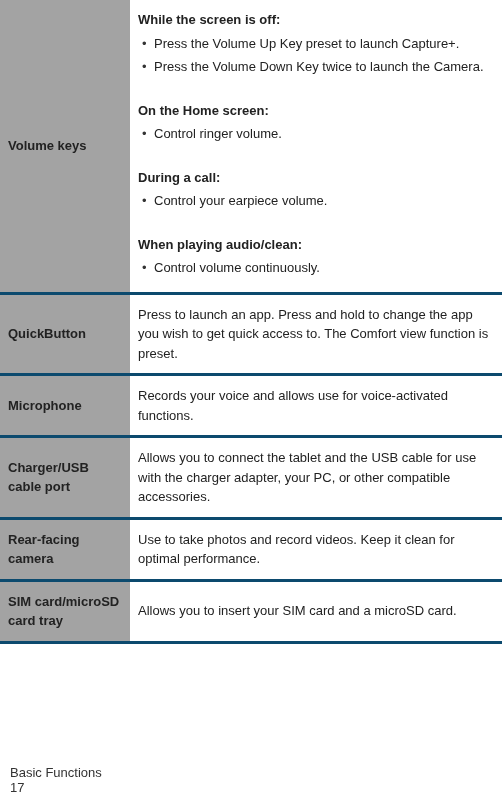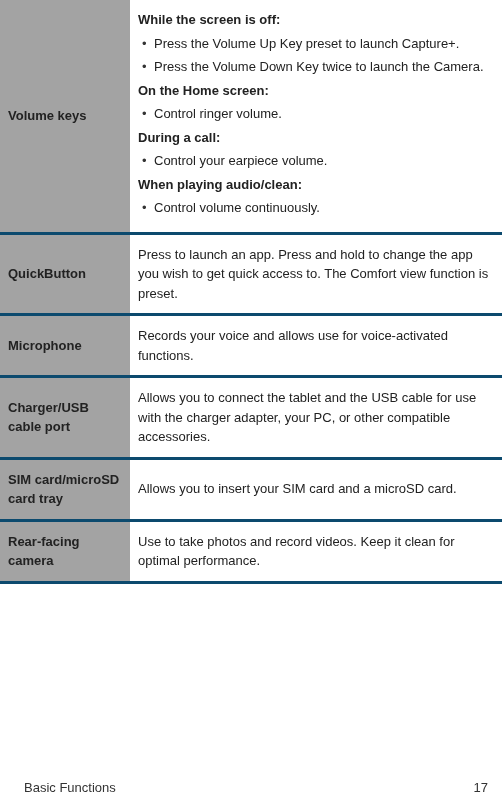--- a/index.html
+++ b/index.html
@@ -30,21 +30,21 @@
       color: #222;
     }
     td.label {
       background: #a3a3a3;
       font-weight: bold;
       width: 130px;
       vertical-align: middle;
     }
     .section-header {
       font-weight: bold;
-      margin-top: 4px;
+      margin-top: 24px;
       margin-bottom: 4px;
       display: block;
     }
     .section-header:first-child {
       margin-top: 0;
     }
     ul {
       list-style: none;
       padding-left: 0;
     }
@@ -58,26 +58,26 @@
       position: absolute;
       left: 4px;
       color: #333;
     }
     .last-row td {
       border-bottom: 2px solid #888;
     }
     .footer {
       position: absolute;
       bottom: 14px;
-      left: 24px;
+      left: 10px;
       right: 14px;
       display: flex;
-      justify-content: space-between;
       font-size: 13px;
       color: #333;
+      flex-direction: column;
     }
   </style>
 </head>
 <body>
 
 <div class="page">
   <table>
     <tbody id="table-body">
         <tr>
           <td class="label">Volume keys</td>
@@ -107,26 +107,26 @@
         </tr>
         <tr>
           <td class="label">Microphone</td>
           <td>Records your voice and allows use for voice-activated functions.</td>
         </tr>
         <tr>
           <td class="label">Charger/USB cable port</td>
           <td>Allows you to connect the tablet and the USB cable for use with the charger adapter, your PC, or other compatible accessories.</td>
         </tr>
         <tr>
+          <td class="label">Rear-facing camera</td>
+          <td>Use to take photos and record videos. Keep it clean for optimal performance.</td>
+        </tr>
+        <tr>
           <td class="label">SIM card/microSD card tray</td>
           <td>Allows you to insert your SIM card and a microSD card.</td>
-        </tr>
-        <tr>
-          <td class="label">Rear-facing camera</td>
-          <td>Use to take photos and record videos. Keep it clean for optimal performance.</td>
         </tr>
       </tbody>
   </table>
 </div>
 
 <div class="footer">
   <span>Basic Functions</span>
   <span>17</span>
 </div>
 

